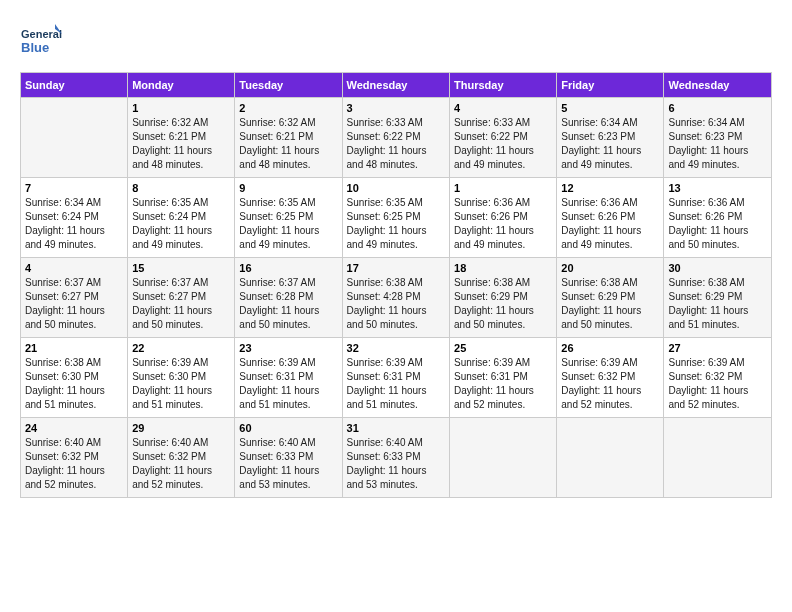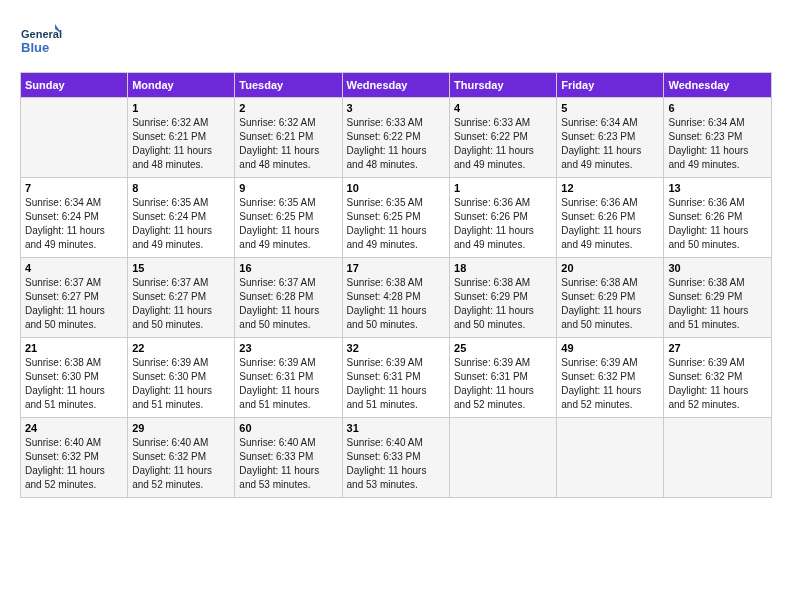--- a/index.html
+++ b/index.html
@@ -278,21 +278,21 @@
 and 51 minutes.</div>
         </td>
         <td>
           <div class="day-num">25</div>
           <div class="day-info">Sunrise: 6:39 AM
 Sunset: 6:31 PM
 Daylight: 11 hours
 and 52 minutes.</div>
         </td>
         <td>
-          <div class="day-num">49</div>
+          <div class="day-num">26</div>
           <div class="day-info">Sunrise: 6:39 AM
 Sunset: 6:32 PM
 Daylight: 11 hours
 and 52 minutes.</div>
         </td>
         <td>
           <div class="day-num">27</div>
           <div class="day-info">Sunrise: 6:39 AM
 Sunset: 6:32 PM
 Daylight: 11 hours

